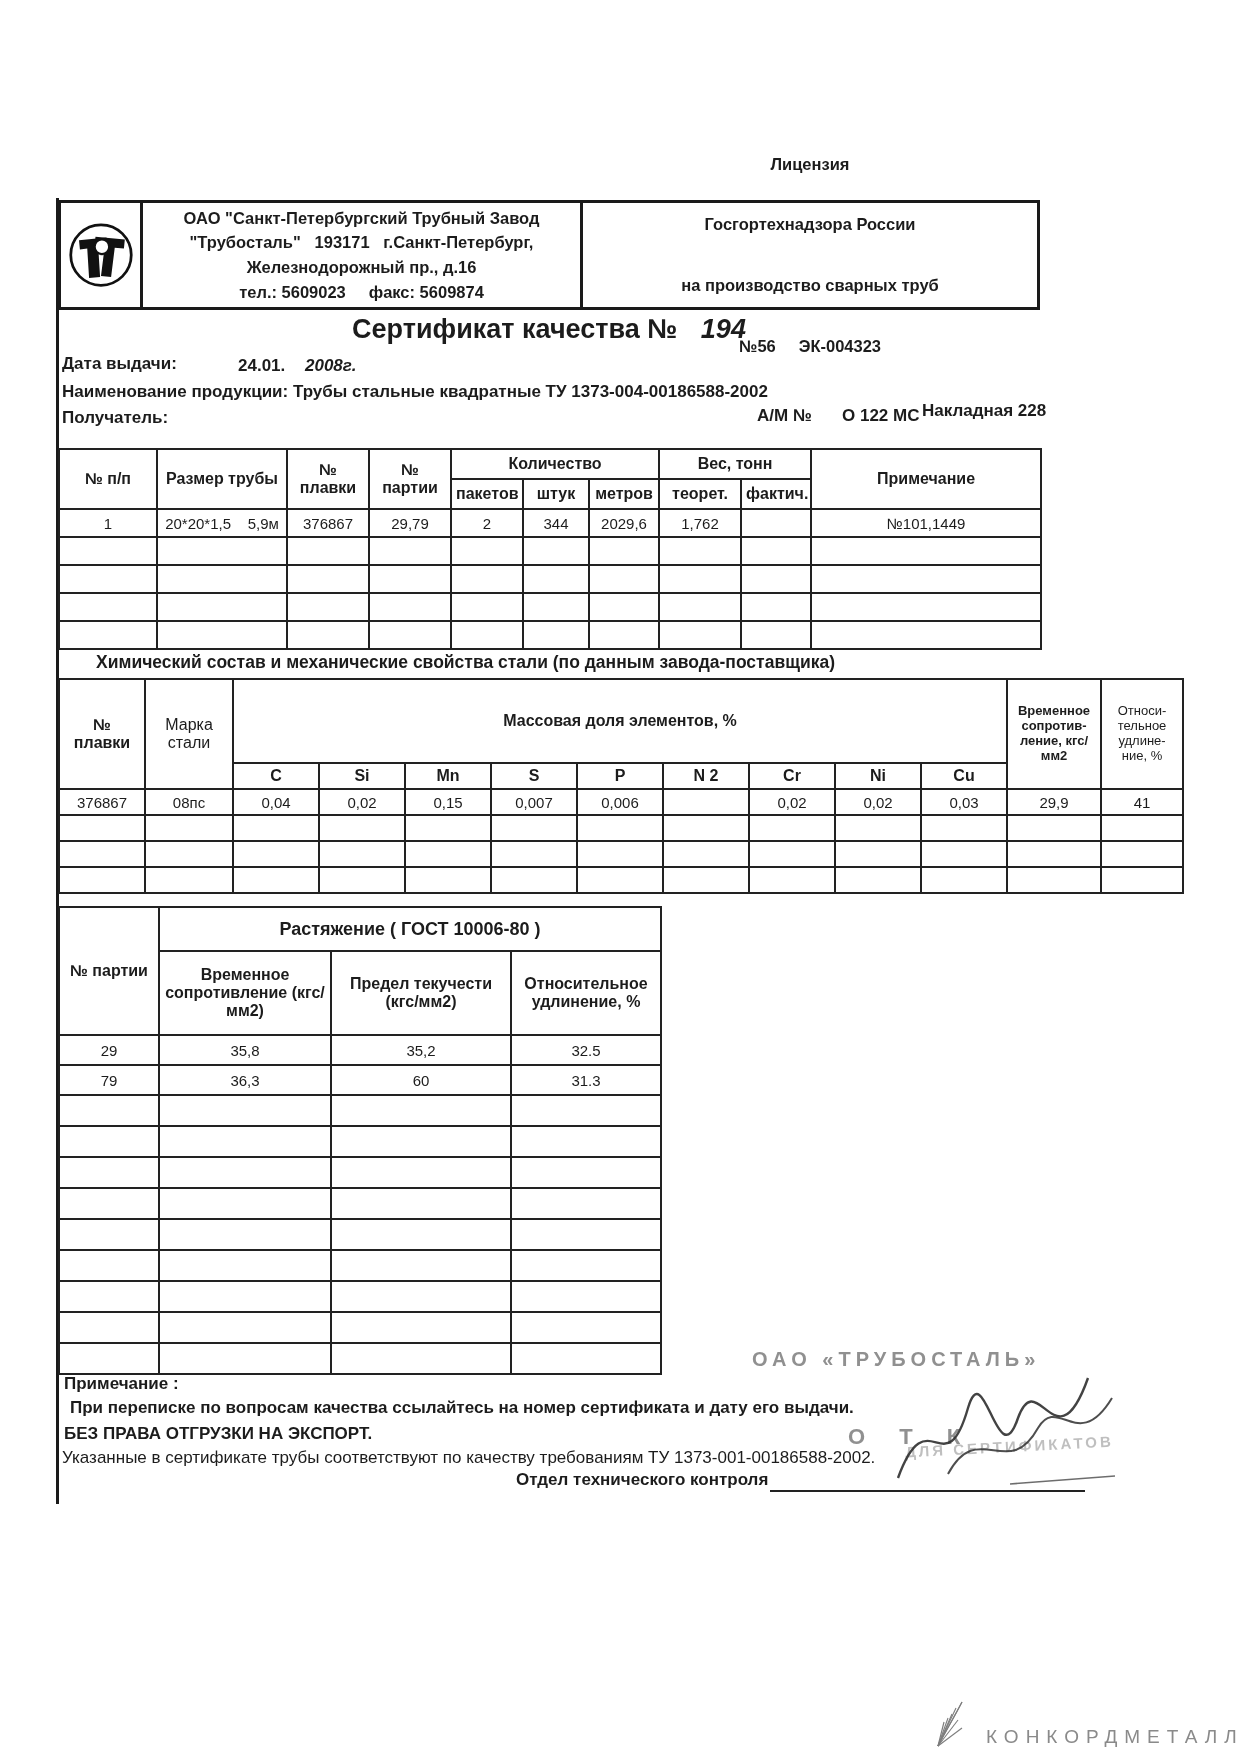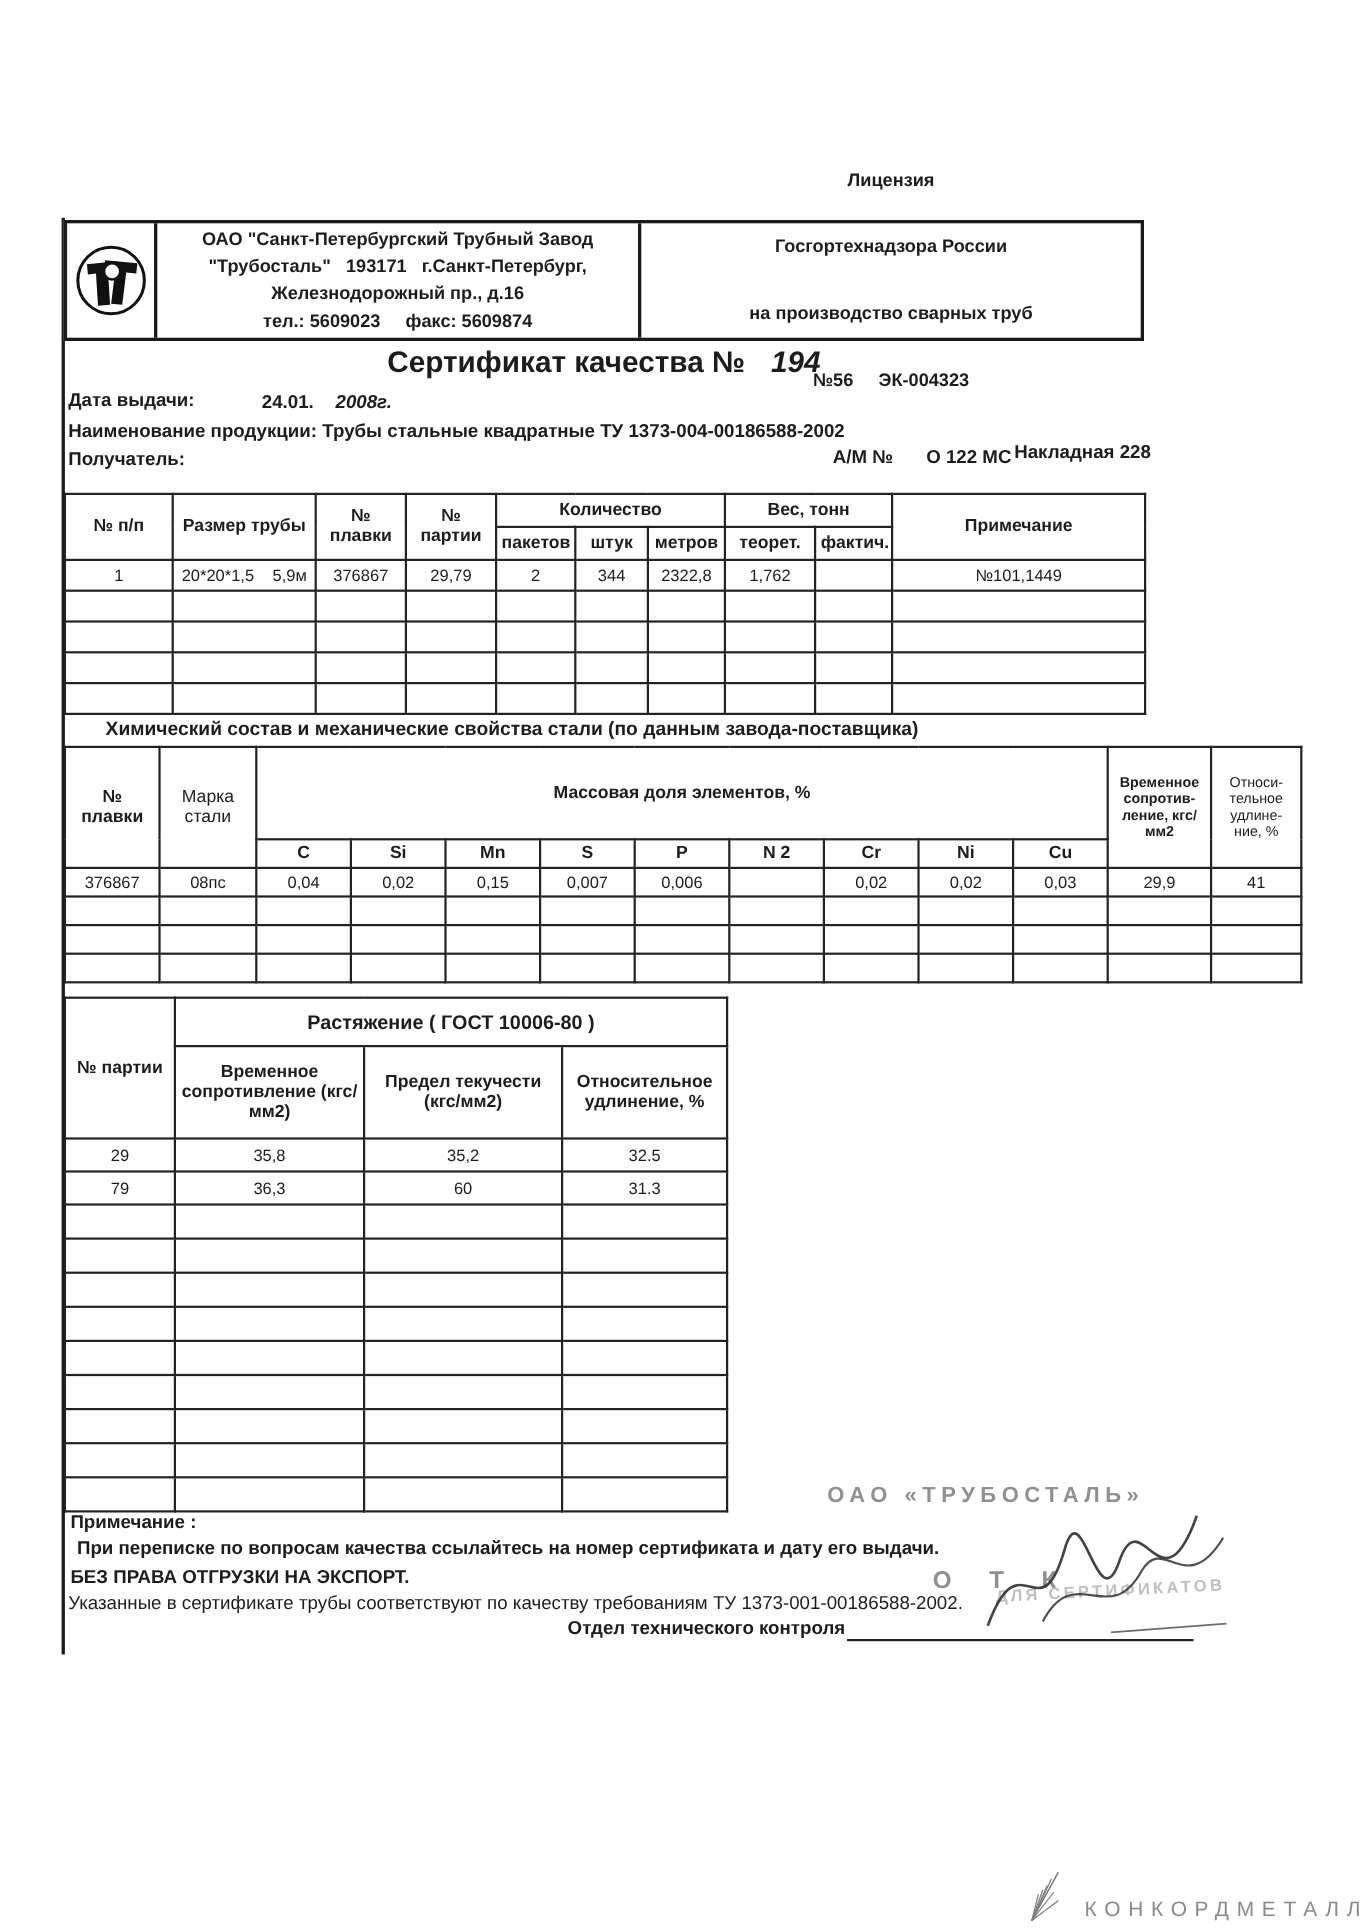--- a/index.html
+++ b/index.html
@@ -106,21 +106,21 @@
       <th>теорет.</th>
       <th>фактич.</th>
     </tr>
     <tr style="height:28px">
       <td>1</td>
       <td class="pre">20*20*1,5    5,9м</td>
       <td>376867</td>
       <td>29,79</td>
       <td>2</td>
       <td>344</td>
-      <td>2322,8</td>
+      <td>2029,6</td>
       <td>1,762</td>
       <td></td>
       <td style="text-align:center">№101,1449</td>
     </tr>
     <tr style="height:28px">
           <td></td>
           <td></td>
           <td></td>
           <td></td>
           <td></td>

